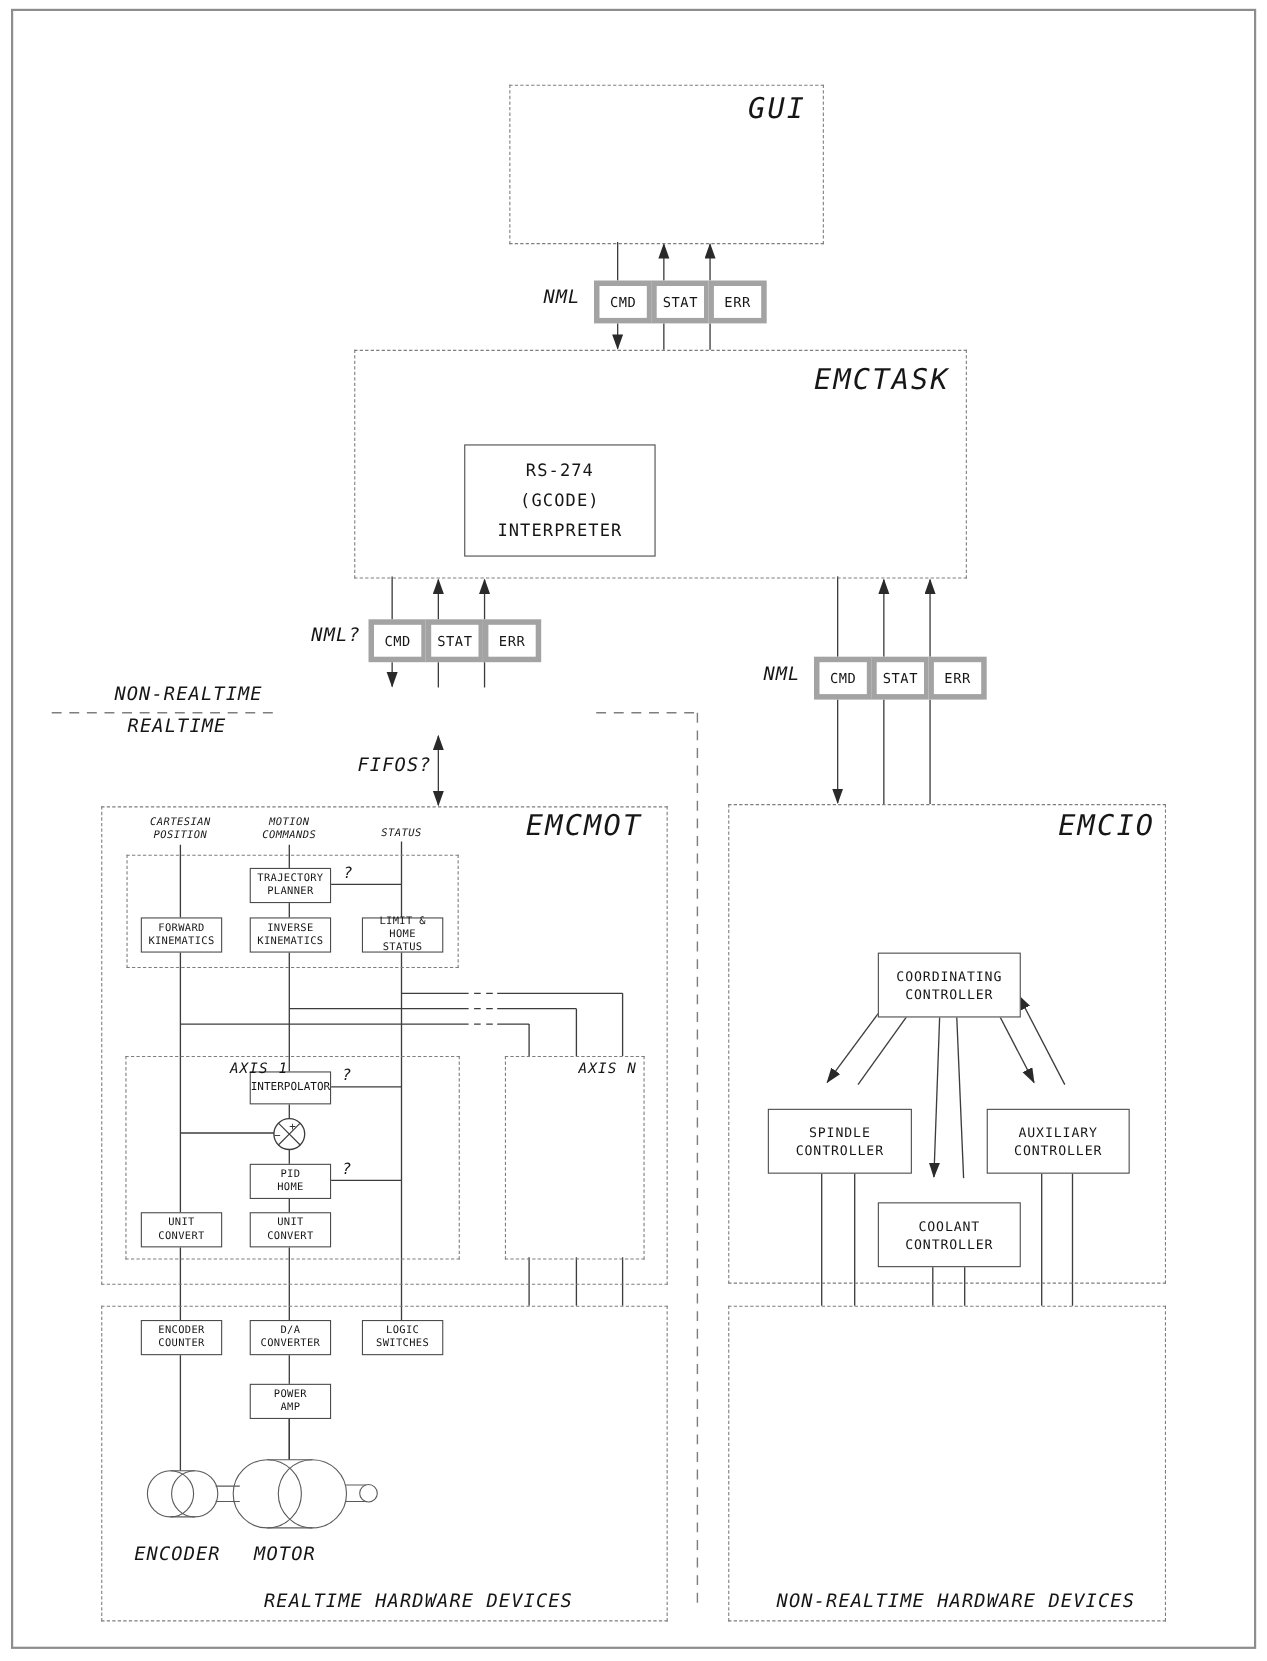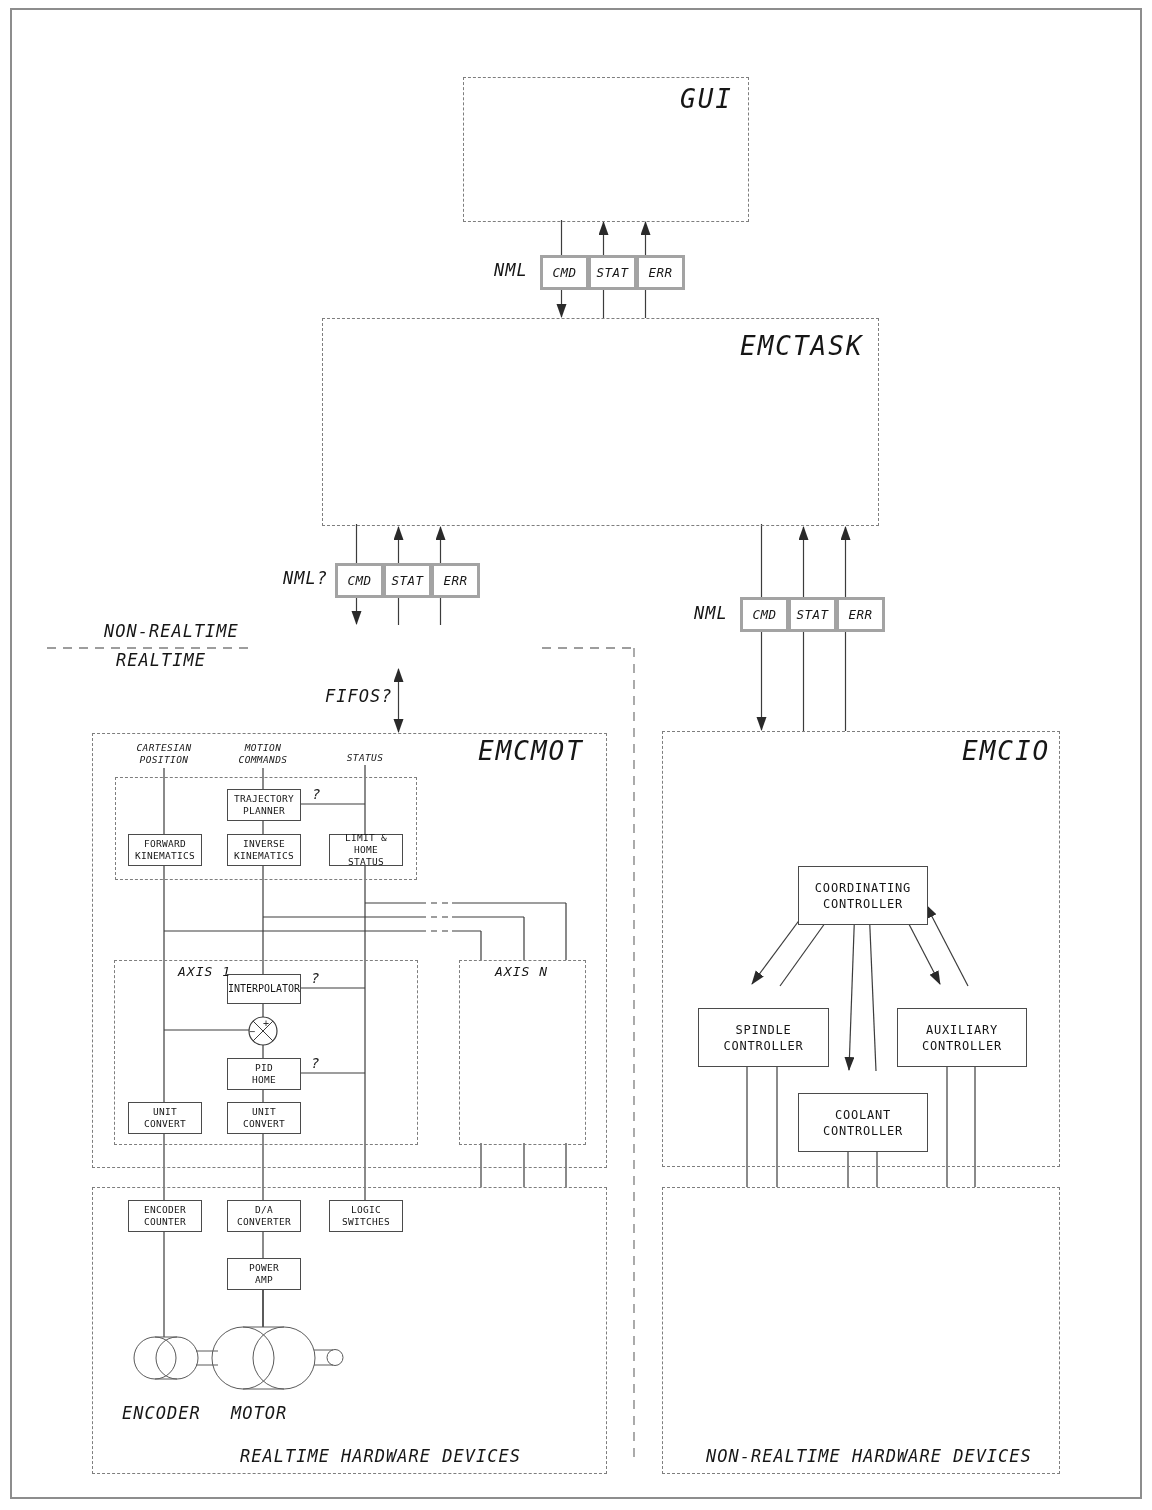--- a/index.html
+++ b/index.html
@@ -10,27 +10,27 @@
   .dash{position:absolute;border:1px dashed #7e7e7e;background:transparent;z-index:2;}
   .box{position:absolute;border:1px solid #4b4b4b;background:#fff;z-index:3;
        display:flex;flex-direction:column;align-items:center;justify-content:center;
        text-align:center;}
   .sm{font-size:9.5px;line-height:12px;letter-spacing:0.3px;}
   .ctl{font-size:12px;line-height:16px;letter-spacing:0.8px;margin-top:20px;}
   .big{font-size:15.5px;line-height:27px;letter-spacing:1px;}
   .lbl{position:absolute;white-space:nowrap;z-index:4;font-style:italic;}
   .title{font-size:26px;letter-spacing:2px;}
   .t17{font-size:17px;letter-spacing:1px;}
-  .t13{font-size:13px;letter-spacing:1px;}
+  .t13{font-size:13px;letter-spacing:1px;margin-left:31px;}
   .t10{font-size:9.5px;line-height:12px;letter-spacing:0.4px;text-align:center;}
   .q{font-size:14px;}
   .nmlrow{position:absolute;display:flex;z-index:3;}
-  .nmlrow .cell{width:43px;height:29px;border:3px solid #a3a3a3;background:#fff;
+  .nmlrow .cell{width:43px;height:29px;border:5px solid #a3a3a3;background:#fff;
        display:flex;align-items:center;justify-content:center;font-size:12.5px;
-       letter-spacing:0.5px;margin-left:-1px;font-style:italic;}
+       letter-spacing:0.5px;margin-left:-1px;}
   .nmlrow .cell:first-child{margin-left:0;}
 </style>
 </head>
 <body>
 
 <div id="stage">
   <div id="frame"></div>
 
   <svg id="wires" width="1152" height="1510" viewBox="0 0 1152 1510">
     <defs>
@@ -129,20 +129,25 @@
   <div class="lbl t17" style="left:494px;top:260px">NML</div>
   <div class="nmlrow" style="left:540px;top:255px">
     <div class="cell">CMD</div>
     <div class="cell">STAT</div>
     <div class="cell">ERR</div>
   </div>
 
   <div class="dash" style="left:322px;top:318px;width:555px;height:206px"></div>
   <div class="lbl title" style="left:740px;top:331px">EMCTASK</div>
 
+  <div class="box big" style="left:422px;top:404px;width:172px;height:100px">
+    <span>RS-274</span>
+    <span>(GCODE)</span>
+    <span>INTERPRETER</span>
+  </div>
 
   <div class="lbl t17" style="left:283px;top:568px">NML?</div>
   <div class="nmlrow" style="left:335px;top:563px">
     <div class="cell">CMD</div>
     <div class="cell">STAT</div>
     <div class="cell">ERR</div>
   </div>
 
   <div class="lbl t17" style="left:694px;top:603px">NML</div>
   <div class="nmlrow" style="left:740px;top:597px">

